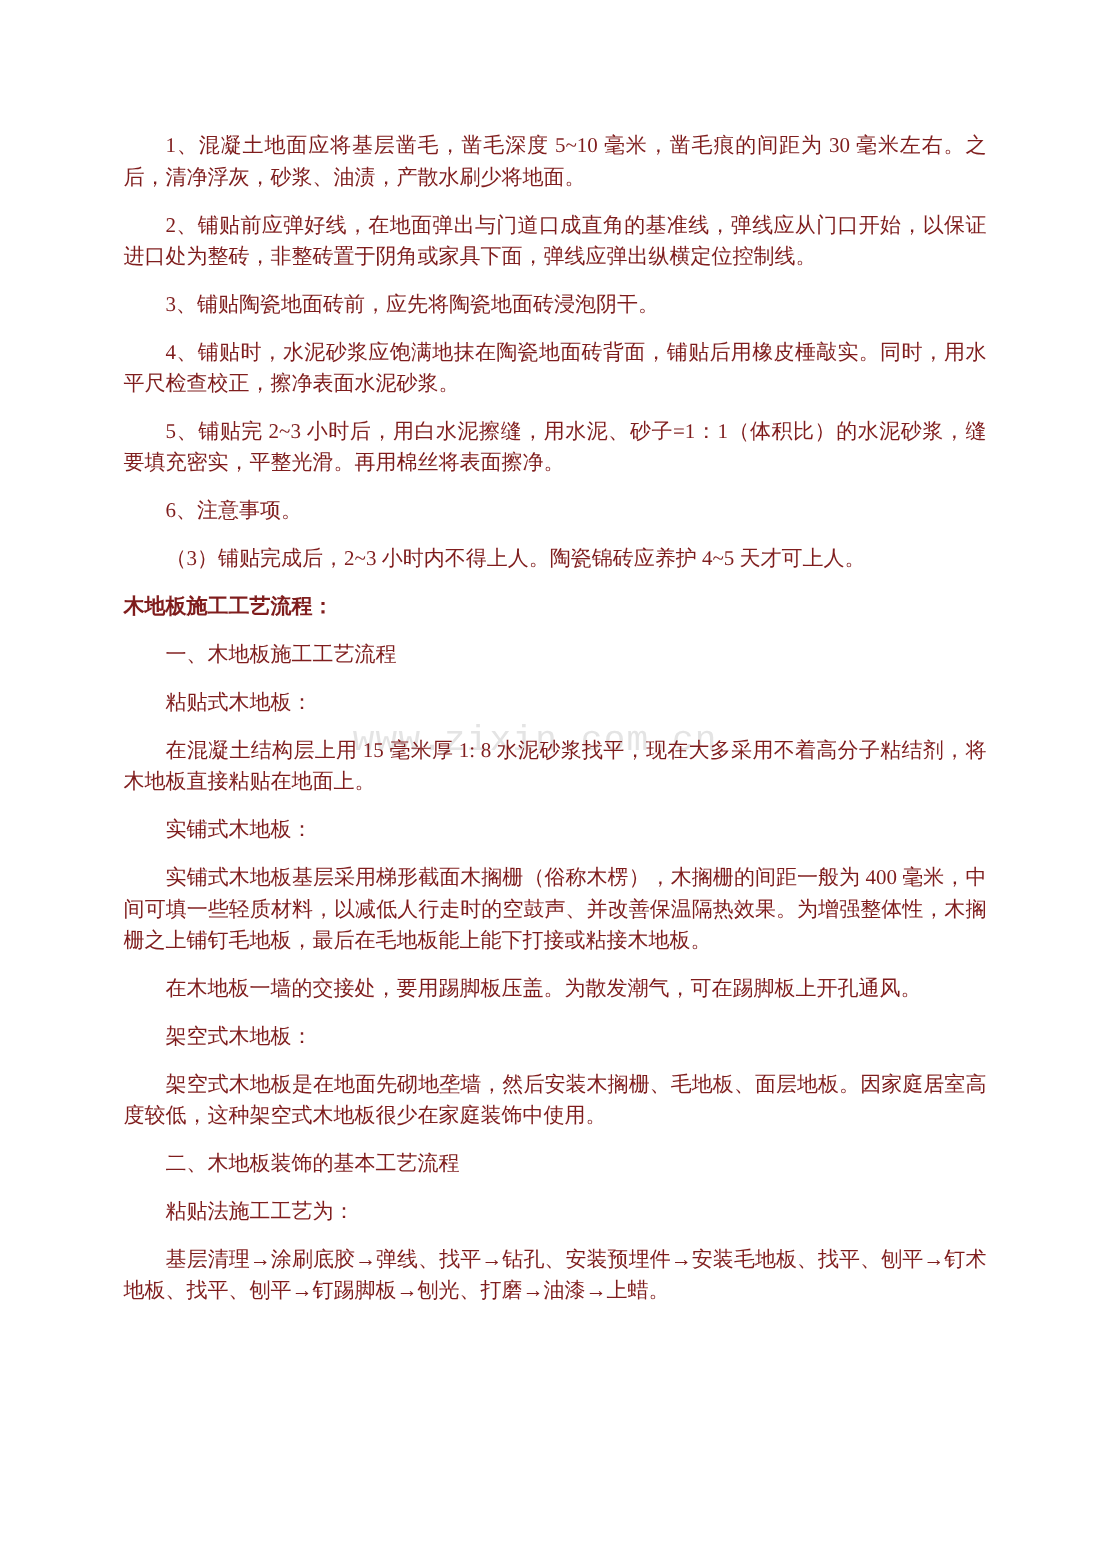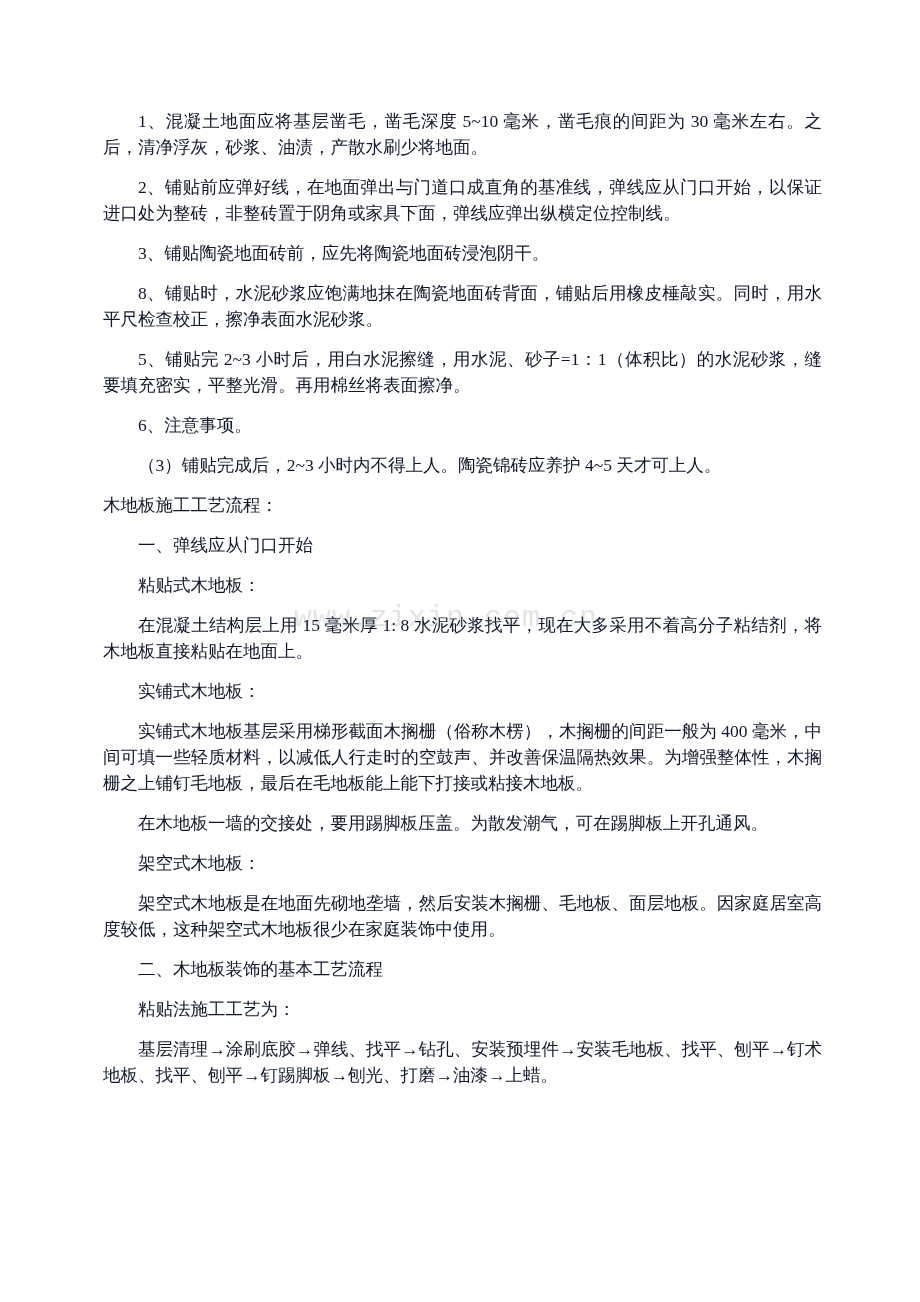--- a/index.html
+++ b/index.html
@@ -26,51 +26,51 @@
     color: #e4e4e4;
     white-space: nowrap;
     user-select: none;
   }
   .doc {
     position: relative;
     z-index: 1;
     padding: 108px 98px 0 103px;
     font-size: 17.5px;
     line-height: 26px;
-    color: #0f172a;
+    color: #7f1d1d;
   }
   .doc p {
     margin: 0 0 14px 0;
     text-indent: 2em;
     text-align: justify;
   }
   .doc p.heading {
     text-indent: 0;
-    font-weight: 400;
+    font-weight: 700;
     font-family: "Liberation Sans", "DejaVu Sans", sans-serif;
     font-size: 17.5px;
   }
 </style>
 </head>
 <body>
 
 <div class="page">
 
   <div class="watermark">www.zixin.com.cn</div>
 
   <div class="doc">
     <p>1、混凝土地面应将基层凿毛，凿毛深度 5~10 毫米，凿毛痕的间距为 30 毫米左右。之后，清净浮灰，砂浆、油渍，产散水刷少将地面。</p>
     <p>2、铺贴前应弹好线，在地面弹出与门道口成直角的基准线，弹线应从门口开始，以保证进口处为整砖，非整砖置于阴角或家具下面，弹线应弹出纵横定位控制线。</p>
     <p>3、铺贴陶瓷地面砖前，应先将陶瓷地面砖浸泡阴干。</p>
-    <p>8、铺贴时，水泥砂浆应饱满地抹在陶瓷地面砖背面，铺贴后用橡皮棰敲实。同时，用水平尺检查校正，擦净表面水泥砂浆。</p>
+    <p>4、铺贴时，水泥砂浆应饱满地抹在陶瓷地面砖背面，铺贴后用橡皮棰敲实。同时，用水平尺检查校正，擦净表面水泥砂浆。</p>
     <p>5、铺贴完 2~3 小时后，用白水泥擦缝，用水泥、砂子=1：1（体积比）的水泥砂浆，缝要填充密实，平整光滑。再用棉丝将表面擦净。</p>
     <p>6、注意事项。</p>
     <p>（3）铺贴完成后，2~3 小时内不得上人。陶瓷锦砖应养护 4~5 天才可上人。</p>
     <p class="heading">木地板施工工艺流程：</p>
-    <p>一、弹线应从门口开始</p>
+    <p>一、木地板施工工艺流程</p>
     <p>粘贴式木地板：</p>
     <p>在混凝土结构层上用 15 毫米厚 1: 8 水泥砂浆找平，现在大多采用不着高分子粘结剂，将木地板直接粘贴在地面上。</p>
     <p>实铺式木地板：</p>
     <p>实铺式木地板基层采用梯形截面木搁栅（俗称木楞），木搁栅的间距一般为 400 毫米，中间可填一些轻质材料，以减低人行走时的空鼓声、并改善保温隔热效果。为增强整体性，木搁栅之上铺钉毛地板，最后在毛地板能上能下打接或粘接木地板。</p>
     <p>在木地板一墙的交接处，要用踢脚板压盖。为散发潮气，可在踢脚板上开孔通风。</p>
     <p>架空式木地板：</p>
     <p>架空式木地板是在地面先砌地垄墙，然后安装木搁栅、毛地板、面层地板。因家庭居室高度较低，这种架空式木地板很少在家庭装饰中使用。</p>
     <p>二、木地板装饰的基本工艺流程</p>
     <p>粘贴法施工工艺为：</p>
     <p>基层清理→涂刷底胶→弹线、找平→钻孔、安装预埋件→安装毛地板、找平、刨平→钉术地板、找平、刨平→钉踢脚板→刨光、打磨→油漆→上蜡。</p>

